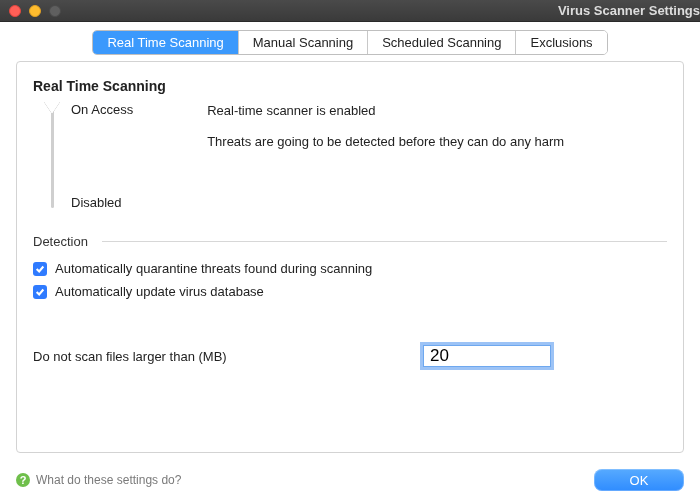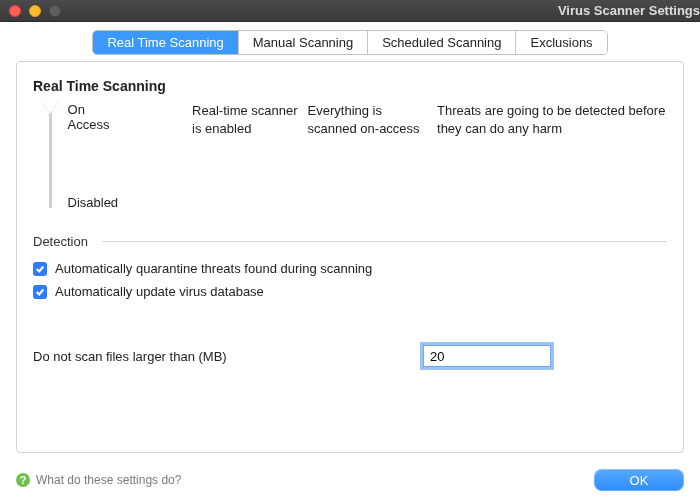--- a/index.html
+++ b/index.html
@@ -90,21 +90,21 @@
     border-top:12px solid #fff;
     filter: drop-shadow(0 0.5px 0.5px #888);
   }
   .slider-labels {
     display:flex; flex-direction:column; justify-content:space-between;
     height:108px;
   }
   .slider-top { margin-top:0; }
   .slider-bot { margin-bottom:0; }
   .desc-col {
-    margin-left:60px; display:flex; flex-direction:row; gap:7px;
+    margin-left:60px; display:flex; flex-direction:column; gap:13px;
     line-height:1.35;
   }
   .section-label {
     margin-top:24px; display:flex; align-items:center; gap:14px;
     color:#333;
   }
   .section-label .line {
     flex:1; height:1px; background:#d7d7d7;
   }
   .check-row { display:flex; align-items:center; gap:8px; margin-top:12px; }
@@ -113,21 +113,21 @@
     width:14px; height:14px; border-radius:3px;
     background:#2f7bff; display:flex; align-items:center; justify-content:center;
   }
   .checkbox svg { width:10px; height:10px; fill:none; stroke:#fff; stroke-width:2.5; }
   .field-rows { margin-top:46px; display:flex; flex-direction:column; gap:10px; }
   .field-row { display:flex; align-items:center; }
   .field-row .lbl { width:390px; }
   .txt-input {
     width:128px; height:22px;
     border:1px solid #bdbdbd; background:#fff;
-    padding:3px 6px; font-size:13px; font-family:inherit;
+    padding:3px 6px; font-size:17px; font-family:inherit;
   }
   .txt-input.focused {
     outline:3px solid #9cc3f6;
     border-color:#6ea8ef;
   }
   .footer {
     display:flex; align-items:center; justify-content:space-between;
     padding:6px 16px 12px;
   }
   .help { display:flex; align-items:center; gap:6px; color:#7a7a7a; font-size:12px; }
@@ -178,21 +178,20 @@
           <div class="vtrack">
             <div class="vthumb"></div>
           </div>
         </div>
         <div class="slider-labels">
           <div class="slider-top">On Access</div>
           <div class="slider-bot">Disabled</div>
         </div>
         <div class="desc-col">
           <div>Real-time scanner is enabled</div>
-          <div>Everything is scanned on-access</div>
           <div>Threats are going to be detected before they can do any harm</div>
         </div>
       </div>
 
       <div class="section-label">
         <span>Detection</span>
         <div class="line"></div>
       </div>
 
       <div class="check-row">

